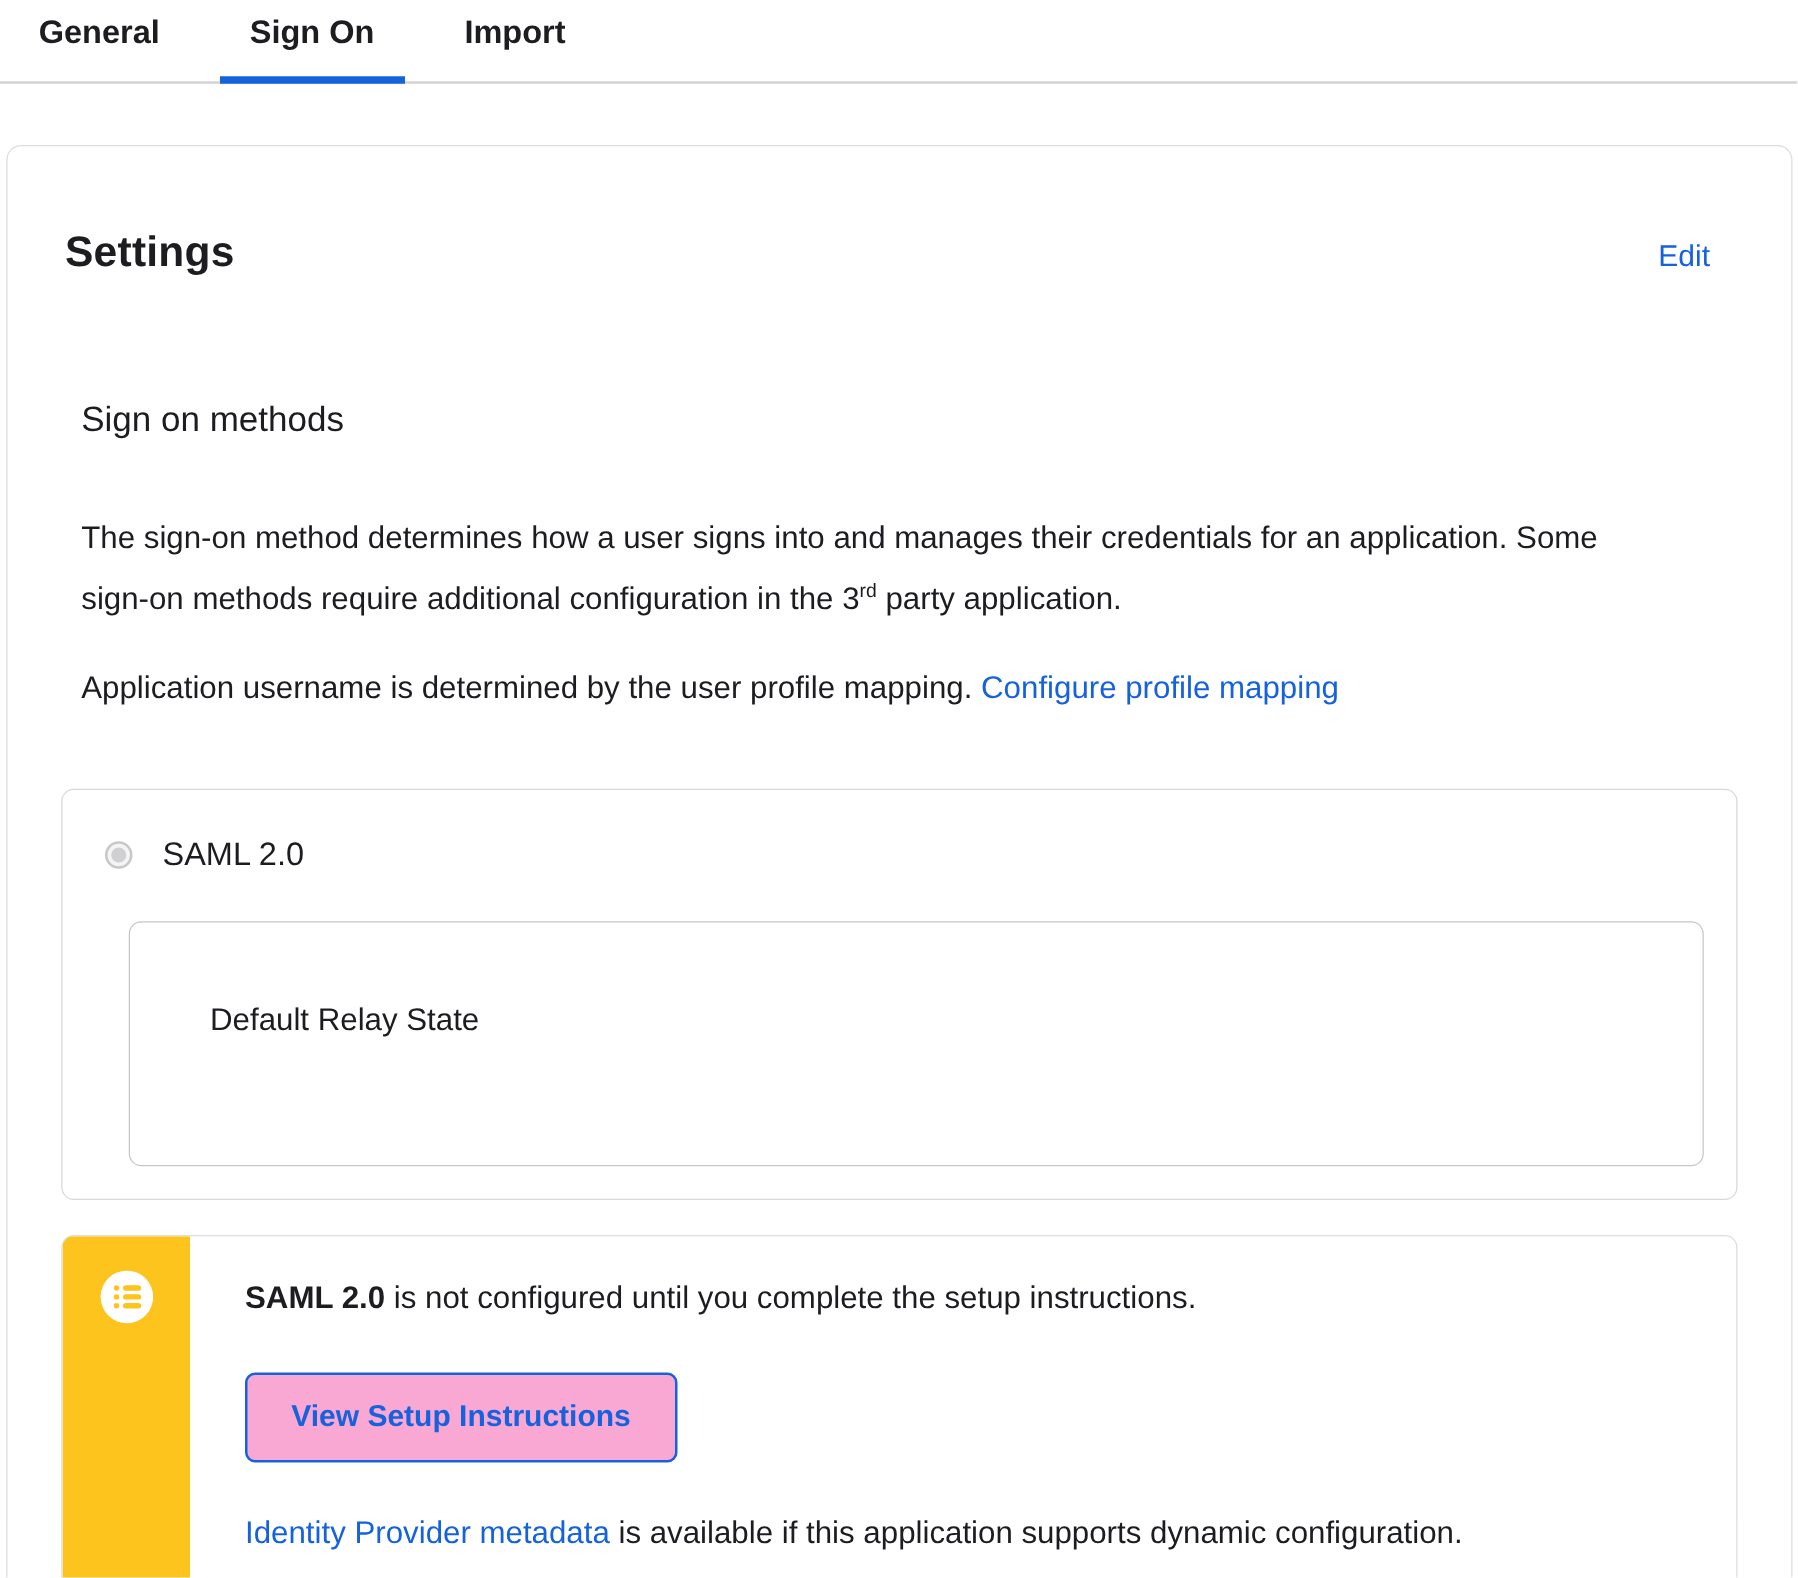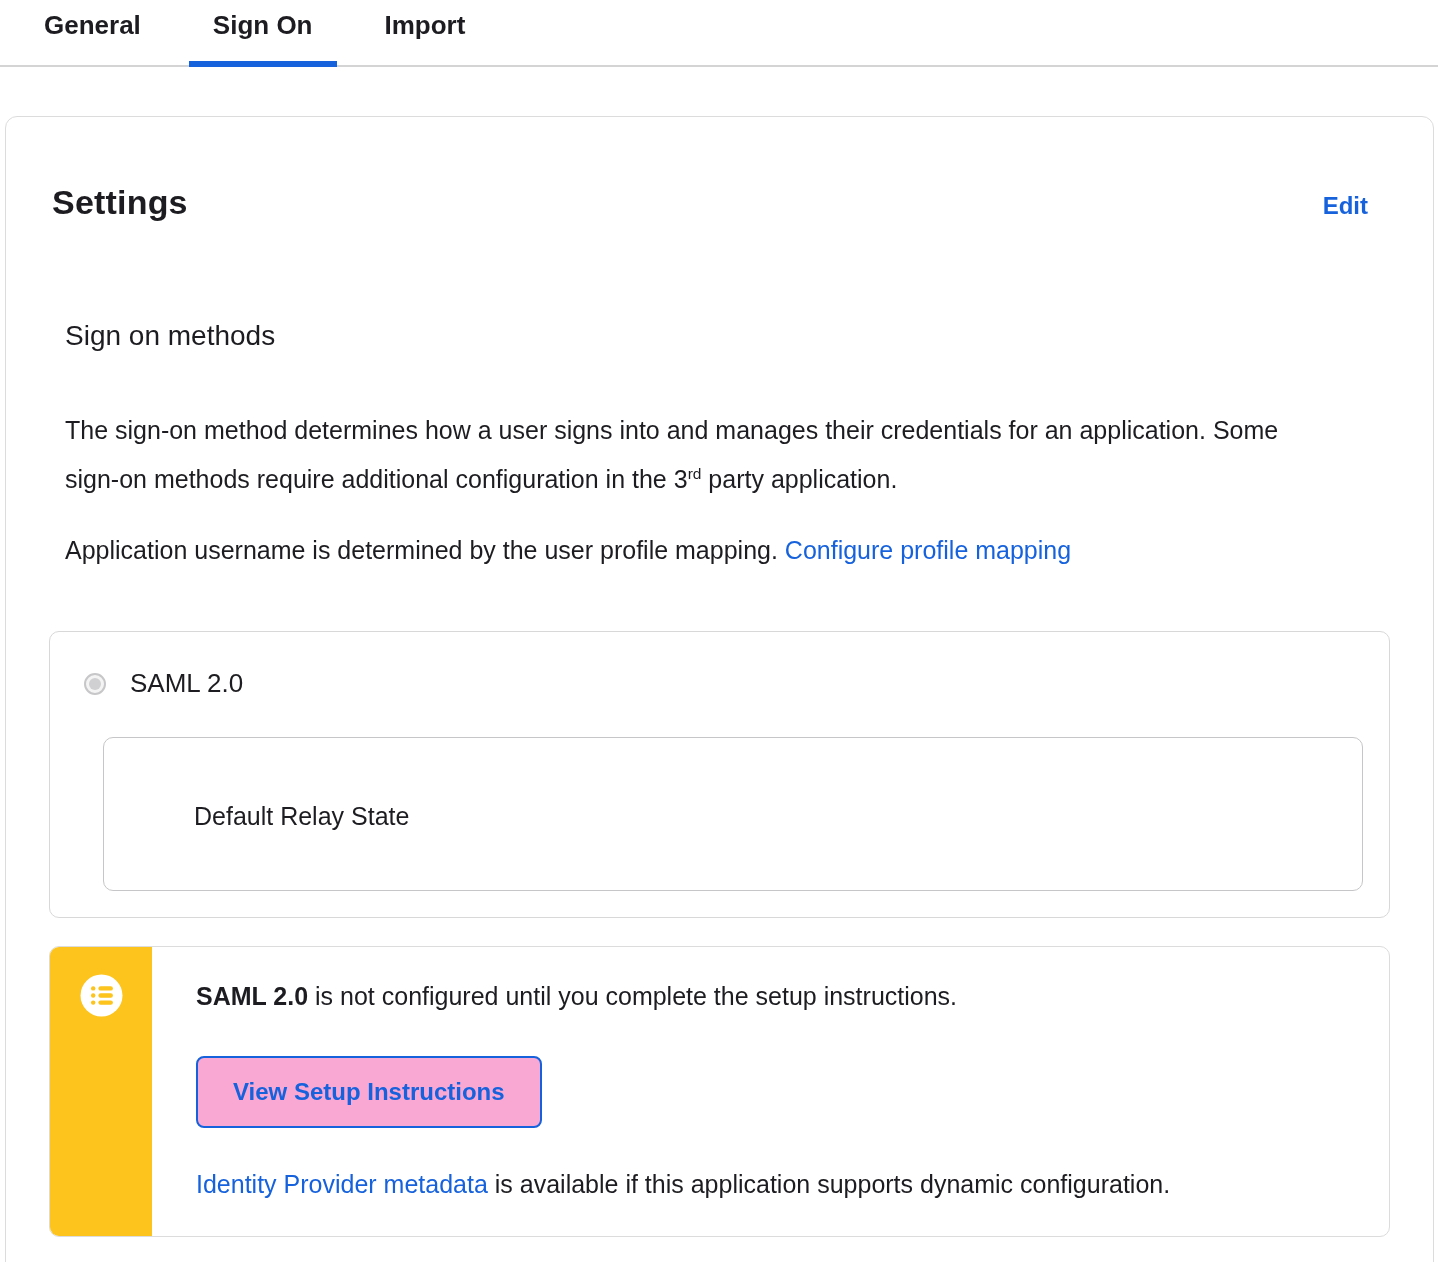--- a/index.html
+++ b/index.html
@@ -17,21 +17,21 @@
     overflow: hidden;
     background: #ffffff;
     font-family: "Liberation Sans", sans-serif;
     color: var(--text-primary);
   }
 
   
   .tabbar {
     display: flex;
     align-items: flex-start;
-    padding-left: 20px;
+    padding-left: 7px;
     border-bottom: 2px solid #d4d4d4;
   }
   .tab {
     position: relative;
     font-size: 26px;
     font-weight: 700;
     color: var(--text-primary);
     padding: 10px 24px 24px 24px;
     margin-right: 24px;
     cursor: pointer;
@@ -64,21 +64,21 @@
   }
   .card-title {
     margin: 12px 0 0 3px;
     font-size: 34px;
     font-weight: 700;
     letter-spacing: 0.2px;
   }
   .edit-link {
     margin-right: 22px;
     font-size: 24px;
-    font-weight: 700;
+    font-weight: 400;
     color: var(--accent-blue);
     text-decoration: none;
     cursor: pointer;
   }
 
   .section-heading {
     margin: 98px 0 0 16px;
     font-size: 28px;
     font-weight: 400;
   }
@@ -126,22 +126,22 @@
     width: 12px;
     height: 12px;
     border-radius: 50%;
     background: #d0d0d2;
   }
   .radio-label { font-size: 26px; }
   .relay-box {
     margin: 38px 0 0 25px;
     border: 1px solid #c6c6c8;
     border-radius: 10px;
-    height: 154px;
-    padding: 64px 0 0 90px;
+    height: 196px;
+    padding: 64px 0 0 64px;
   }
   .relay-label { font-size: 25px; }
 
   
   .callout {
     margin-top: 28px;
     display: flex;
     border: 1px solid #dcdcdc;
     border-radius: 10px;
     overflow: hidden;

